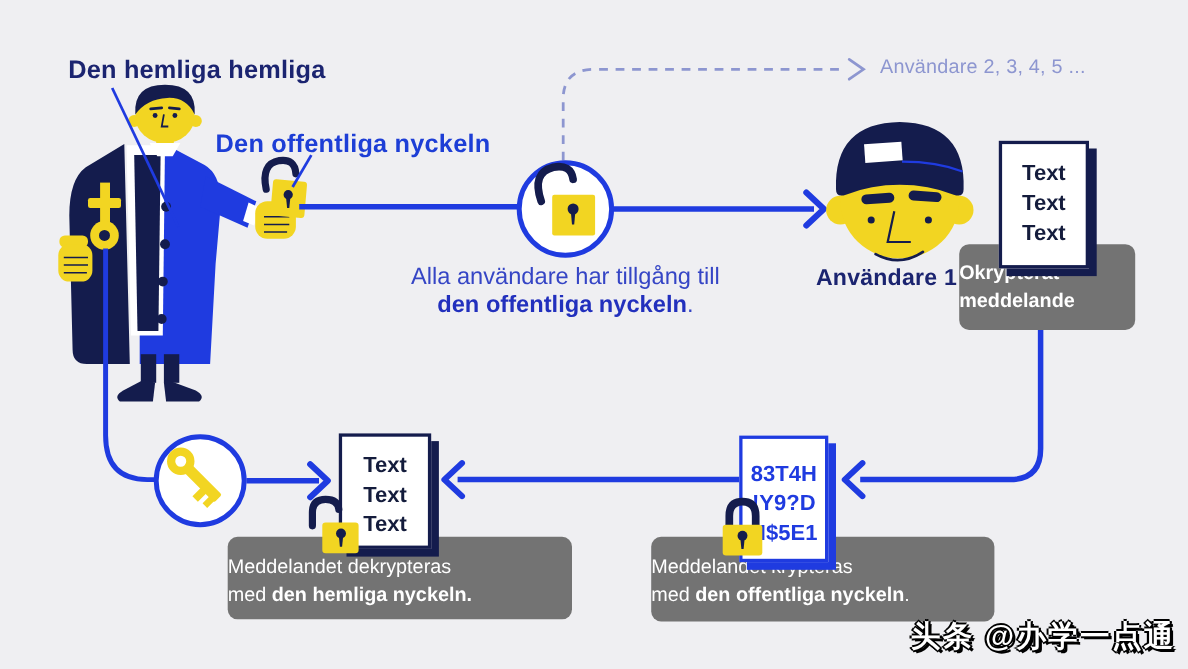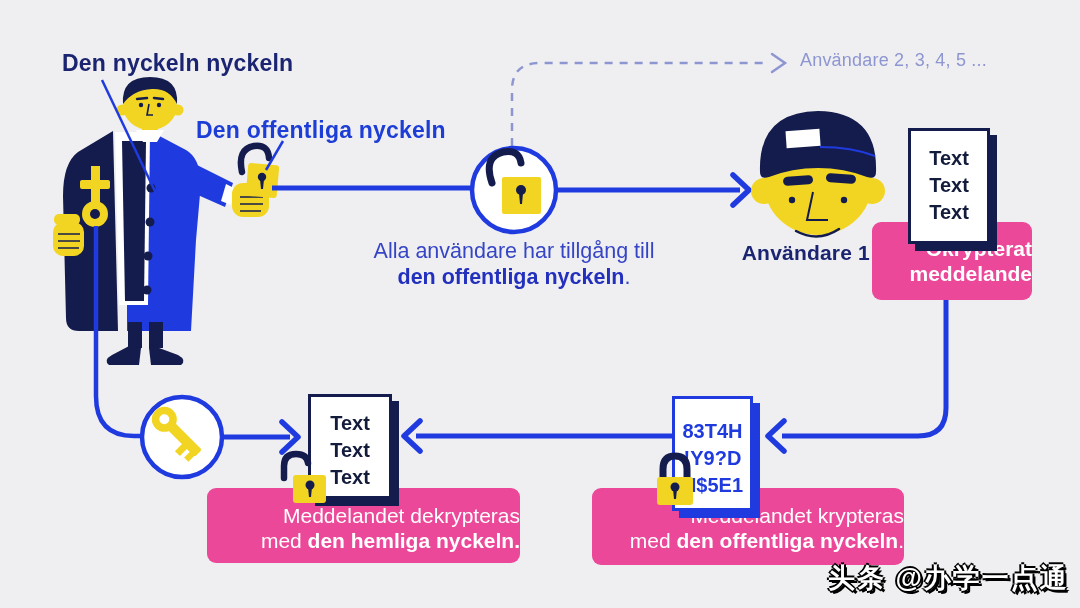--- a/index.html
+++ b/index.html
@@ -18,22 +18,22 @@
   .caption{z-index:2;width:330px;text-align:center;font-size:21.5px;line-height:26px;color:#3545c5;}
   .caption .b{font-weight:bold;color:#2230bd;}
   .doc{
     z-index:3;background:#ffffff;text-align:center;
     border:3px solid #141c4d;box-shadow:7px 7px 0 #141c4d;
   }
   .doc-blue{border-color:#1f3be0;box-shadow:7px 7px 0 #1f3be0;}
   .doc .ln{font-weight:bold;font-size:20px;line-height:27px;color:#141c3c;}
   .doc-blue .ln{color:#1f3be0;}
   .bluebox{
-    z-index:2;background:#ec4899;border-radius:9px;color:#ffffff;
-    text-align:right;font-size:21px;line-height:25px;
+    z-index:2;background:#737373;border-radius:9px;color:#ffffff;
+    text-align:left;font-size:18px;line-height:25px;
   }
   .bluebox .b{font-weight:bold;}
   .icon-overlay{z-index:4;}
   #watermark{
     z-index:5;color:#ffffff;font-size:27px;font-weight:bold;letter-spacing:2px;
     text-shadow:2px 0 0 #000,-2px 0 0 #000,0 2px 0 #000,0 -2px 0 #000,3px 3px 0 #000;
   }
 </style>
 </head>
 <body>
@@ -149,21 +149,21 @@
         <rect x="177" y="421" width="10" height="39" rx="2" fill="#f2d522"></rect>
         <rect x="167" y="442" width="11" height="7" fill="#f2d522"></rect>
         <rect x="169" y="453" width="9" height="6" fill="#f2d522"></rect>
       </g>
     </g>
 
     <path d="M 224 437 H 290" stroke="#1f3be0" stroke-width="5" fill="none"></path>
     <path d="M 282 422 L 298 437 L 282 452" stroke="#1f3be0" stroke-width="5.5" stroke-linecap="round" stroke-linejoin="round" fill="none"></path>
   </svg>
 
-  <div class="abs label label-navy" style="left:62px;top:50px;">Den nyckeln nyckeln</div>
+  <div class="abs label label-navy" style="left:62px;top:50px;">Den hemliga hemliga</div>
   <div class="abs label label-blue" style="left:196px;top:117px;">Den offentliga nyckeln</div>
   <div class="abs label label-peri" style="left:800px;top:50px;">Användare 2, 3, 4, 5 ...</div>
 
   <div class="abs caption" style="left:349px;top:238px;">
     <div>Alla användare har tillgång till</div>
     <div><span class="b">den offentliga nyckeln</span><span>.</span></div>
   </div>
 
   <div class="abs label label-navy" style="left:738px;top:241px;width:132px;text-align:right;font-size:21px;">Användare 1</div>
 

